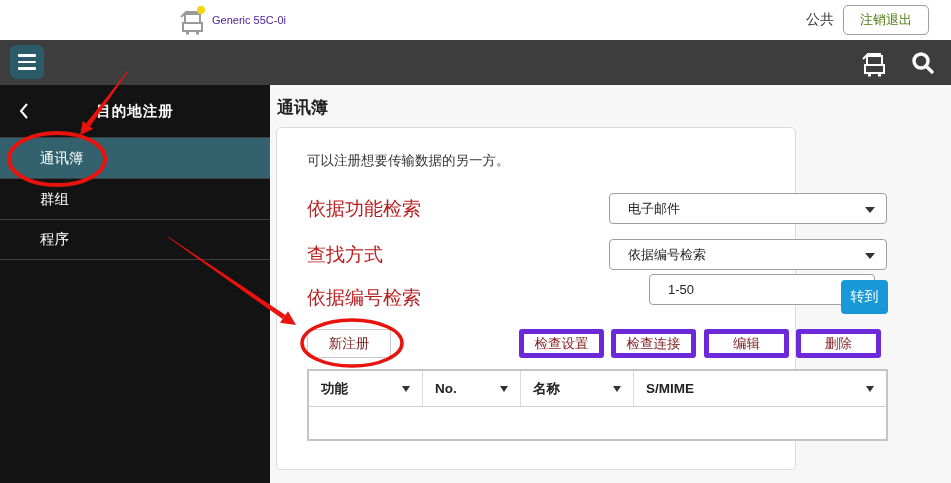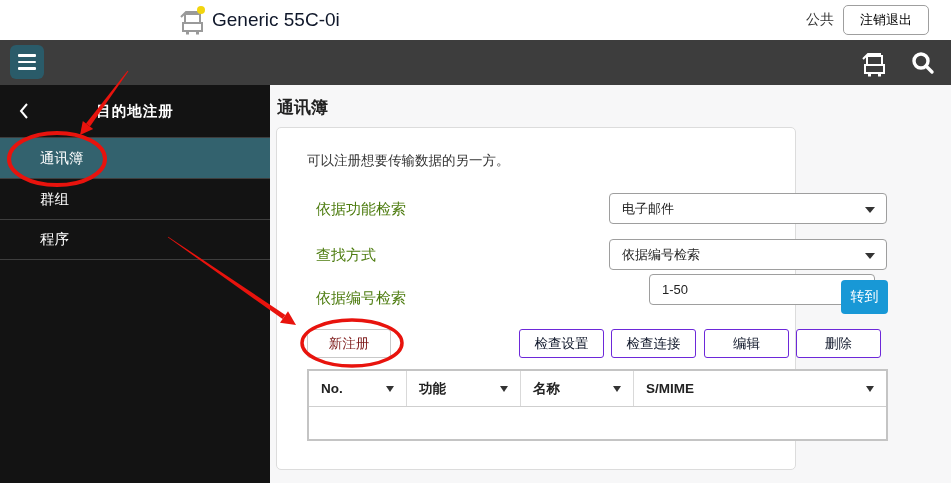--- a/index.html
+++ b/index.html
@@ -2,25 +2,25 @@
 <html style="--accent-teal: #2a5b69; --active-item: #33626e; --primary-blue: #1898d6; --annotation-red: #e8130d; --appbar-dark: #3d3d3d; --sidebar-black: #131313;"><head>
 <meta charset="utf-8">
 <style>
   * { margin:0; padding:0; box-sizing:border-box; }
   html,body { width:951px; height:483px; overflow:hidden; }
   body { font-family:"Liberation Sans","DejaVu Sans",sans-serif; position:relative; background:#f7f7f8; }
 
   
   .topbar { position:absolute; left:0; top:0; width:951px; height:40px; background:#ffffff; }
   .device { position:absolute; left:179px; top:0; height:40px; display:flex; align-items:center; gap:6px; }
-  .device-name { font-size:19px; color:#0f172a; }
+  .device-name { font-size:11px; color:#4c1d95; }
   .top-right { position:absolute; right:22px; top:0; height:40px; display:flex; align-items:center; gap:9px; }
   .scope-label { font-size:14px; color:#333; }
   .logout-btn { height:24px; padding:14px 16px; background:#fff; border:1px solid #9f9f9f; border-radius:5px;
-                font-size:13px; color:#000000; display:flex; align-items:center; cursor:pointer; }
+                font-size:13px; color:#4d7c0f; display:flex; align-items:center; cursor:pointer; }
 
   
   .appbar { position:absolute; left:0; top:40px; width:951px; height:45px; background:#3d3d3d; }
   .menu-btn { position:absolute; left:10px; top:5px; width:34px; height:34px; border-radius:6px;
               background:var(--accent-teal,#2a5b69); border:none; display:flex; flex-direction:column;
               justify-content:center; align-items:center; gap:4px; cursor:pointer; }
   .menu-btn i { display:block; width:18px; height:2.5px; background:#fff; border-radius:1px; }
   .appbar-icons { position:absolute; right:16px; top:0; height:45px; display:flex; align-items:center; gap:22px; }
 
   
@@ -34,33 +34,33 @@
   .side-item.active { background:var(--active-item,#33626e); }
   .side-item:last-child { border-bottom:1px solid #3e3e3e; }
 
   
   .main { position:absolute; left:270px; top:85px; width:681px; height:398px; background:#f7f7f8; }
   .page-title { position:absolute; left:7px; top:11px; font-size:17px; font-weight:bold; color:#222; }
   .card { position:absolute; left:6px; top:42px; width:520px; height:343px; background:#fff;
           border:1px solid #dcdcdc; border-radius:5px; }
   .desc { position:absolute; left:30px; top:24px; font-size:13.5px; color:#333; }
 
-  .form-label { position:absolute; left:39px; font-size:15px; color:#4d7c0f; line-height:31px; }
+  .form-label { position:absolute; left:30px; font-size:19px; color:#b91c1c; line-height:31px; }
   .select { position:absolute; left:332px; height:31px; width:278px; background:#fff; border:1px solid #9e9e9e;
-            border-radius:4px; display:flex; align-items:center; padding:0 26px 0 12px; font-size:13px;
+            border-radius:4px; display:flex; align-items:center; padding:0 26px 0 18px; font-size:13px;
             color:#222; cursor:pointer; }
   .select .sel-caret { position:absolute; right:11px; top:13px; width:0; height:0;
             border-left:5px solid transparent; border-right:5px solid transparent; border-top:6px solid #333; }
   .go-btn { position:absolute; left:564px; top:152px; width:47px; height:34px; border:none; border-radius:4px;
             background:var(--primary-blue,#1898d6); color:#fff; font-size:14px; cursor:pointer; }
 
   .btn { position:absolute; top:201px; height:29px; background:#fff; border:1px solid #c9c9c9; border-radius:3px;
          font-size:13.5px; color:#7f1d1d; cursor:pointer; }
   .btn.new { left:30px; width:84px; }
-  .btn.disabled { border:1px solid #6d28d9; color:#0f172a; }
+  .btn.disabled { border:5px solid #6d28d9; color:#7f1d1d; }
   .btn.d0 { left:242px; width:85px; }
   .btn.d1 { left:334px; width:85px; }
   .btn.d2 { left:427px; width:85px; }
   .btn.d3 { left:519px; width:85px; }
 
   .table { position:absolute; left:30px; top:241px; width:581px; border:2px solid #c4c4c4; background:#fff; }
   .thead { display:flex; height:36px; border-bottom:1px solid #cfcfcf; }
   .th { position:relative; display:flex; align-items:center; padding-left:12px; font-size:13.5px;
         font-weight:bold; color:#222; border-right:1px solid #d9d9d9; cursor:pointer; }
   .th:last-child { border-right:none; }
@@ -154,26 +154,26 @@
     <button class="go-btn">转到</button>
 
     <button class="btn new">新注册</button>
     <button class="btn disabled d0">检查设置</button>
     <button class="btn disabled d1">检查连接</button>
     <button class="btn disabled d2">编辑</button>
     <button class="btn disabled d3">删除</button>
 
     <div class="table">
       <div class="thead">
+        <div class="th c1">
+          <span>功能</span>
+          <span class="caret"></span>
+        </div>
         <div class="th c0">
           <span>No.</span>
-          <span class="caret"></span>
-        </div>
-        <div class="th c1">
-          <span>功能</span>
           <span class="caret"></span>
         </div>
         <div class="th c2">
           <span>名称</span>
           <span class="caret"></span>
         </div>
         <div class="th c3">
           <span>S/MIME</span>
           <span class="caret"></span>
         </div>

